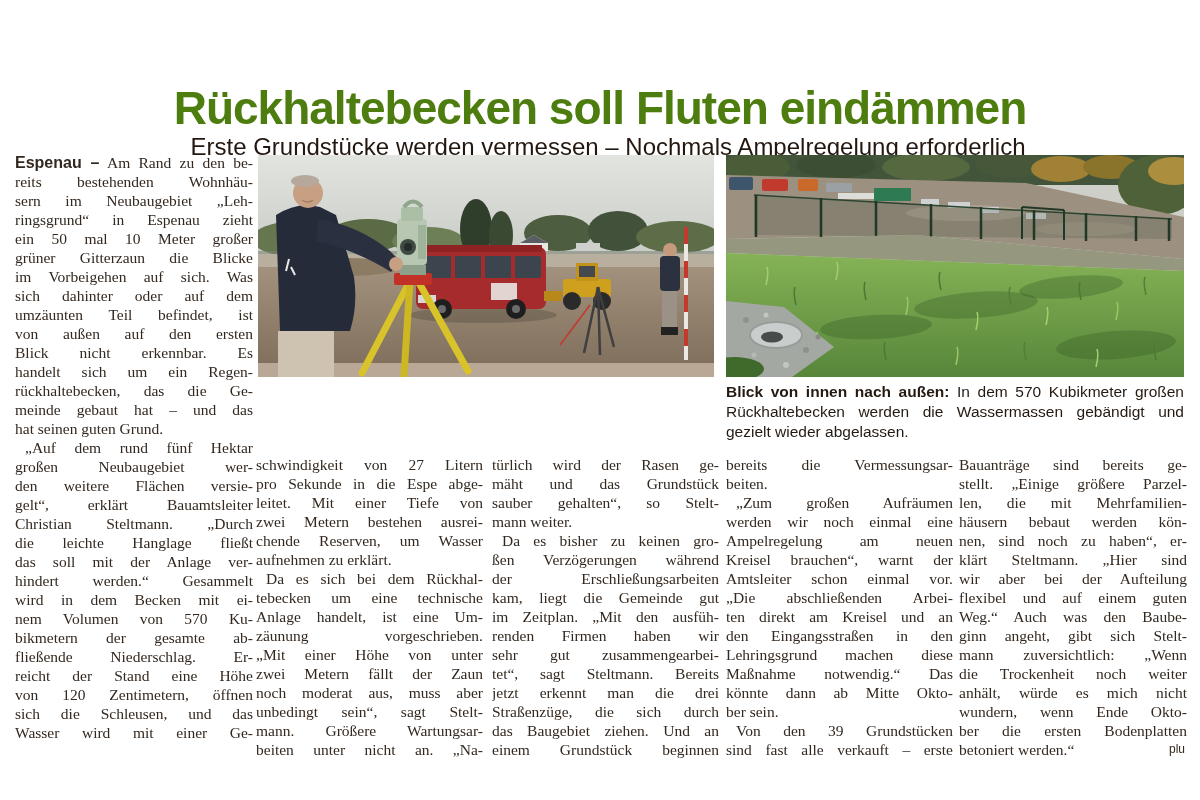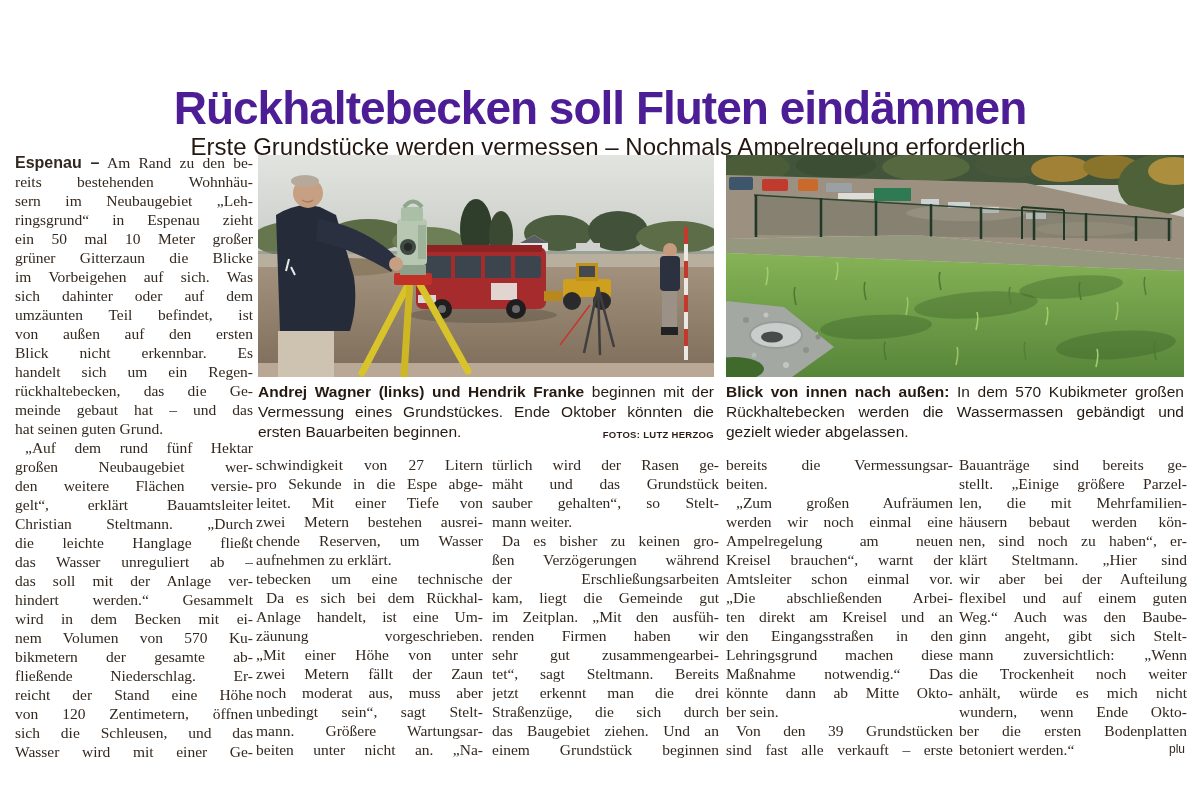--- a/index.html
+++ b/index.html
@@ -1,20 +1,20 @@
 <!DOCTYPE html>
 <html lang="de"><head>
 <meta charset="utf-8">
 <style>
   html,body{margin:0;padding:0;background:#e9e9e9;}
   .page{position:relative;width:1200px;height:800px;background:#ffffff;overflow:hidden;
         font-family:"Liberation Serif",serif;}
   .headline{position:absolute;top:52px;left:0;width:100%;text-align:center;
             font-family:"Liberation Sans",sans-serif;font-weight:700;font-size:46px;line-height:50px;
-            letter-spacing:-1px;color:#4c1d95;}
+            letter-spacing:-1px;color:#4d7c0f;}
   .subheadline{position:absolute;top:113px;left:8px;width:100%;text-align:center;
                font-family:"Liberation Sans",sans-serif;font-weight:400;font-size:24px;line-height:28px;
                color:#231710;}
   .col{position:absolute;top:455px;width:227px;font:15.5px/19px "Liberation Serif",serif;color:#33281f;}
   #col1{left:15px;top:153px;width:238px;}
   #col2{left:256px;}
   #col3{left:492px;}
   #col4{left:726px;}
   #col5{left:959px;width:228px;}
   .line{position:relative;height:19px;overflow:hidden;text-align:justify;text-align-last:justify;}
@@ -57,21 +57,20 @@
       <div class="line">handelt sich um ein Regen-</div>
       <div class="line">rückhaltebecken, das die Ge-</div>
       <div class="line">meinde gebaut hat – und das</div>
       <div class="line end">hat seinen guten Grund.</div>
       <div class="line ind">„Auf dem rund fünf Hektar</div>
       <div class="line">großen Neubaugebiet wer-</div>
       <div class="line">den weitere Flächen versie-</div>
       <div class="line">gelt“, erklärt Bauamtsleiter</div>
       <div class="line">Christian Steltmann. „Durch</div>
       <div class="line">die leichte Hanglage fließt</div>
-      <div class="line">das Wasser unreguliert ab –</div>
       <div class="line">das soll mit der Anlage ver-</div>
       <div class="line">hindert werden.“ Gesammelt</div>
       <div class="line">wird in dem Becken mit ei-</div>
       <div class="line">nem Volumen von 570 Ku-</div>
       <div class="line">bikmetern der gesamte ab-</div>
       <div class="line">fließende Niederschlag. Er-</div>
       <div class="line">reicht der Stand eine Höhe</div>
       <div class="line">von 120 Zentimetern, öffnen</div>
       <div class="line">sich die Schleusen, und das</div>
       <div class="line">Wasser wird mit einer Ge-</div>
@@ -274,37 +273,33 @@
           <circle cx="60" cy="210" r="3" fill="#c2c6c1"></circle>
         <circle cx="92" cy="182" r="2.5" fill="#888c87"></circle>
           <circle cx="28" cy="200" r="2.5" fill="#b6bab5"></circle>
         <ellipse cx="50" cy="180" rx="26" ry="13" fill="#c9cecc" stroke="#989d9a" stroke-width="2"></ellipse>
         <ellipse cx="46" cy="182" rx="11" ry="5.5" fill="#474b4a"></ellipse>
       </g>
       <ellipse cx="8" cy="214" rx="30" ry="12" fill="#3f6a2c"></ellipse>
     </svg>
   </div>
 
-  <div class="caption" id="cap1">
-    <span class="cap-lead">Andrej Wagner (links) und Hendrik Franke</span><span> beginnen mit der Vermessung eines Grundstückes. Ende Oktober könnten die ersten Bauarbeiten beginnen.</span>
-    <span class="credit">FOTOS: LUTZ HERZOG</span>
-  </div>
   <div class="caption" id="cap2">
     <span class="cap-lead">Blick von innen nach außen:</span><span> In dem 570 Kubikmeter großen Rückhaltebecken werden die Wassermassen gebändigt und gezielt wieder abgelassen.</span>
   </div>
 
   <div class="col" id="col2">
       <div class="line">schwindigkeit von 27 Litern</div>
       <div class="line">pro Sekunde in die Espe abge-</div>
       <div class="line">leitet. Mit einer Tiefe von</div>
       <div class="line">zwei Metern bestehen ausrei-</div>
       <div class="line">chende Reserven, um Wasser</div>
       <div class="line end">aufnehmen zu erklärt.</div>
+      <div class="line ind">Da es sich bei dem Rückhal-</div>
       <div class="line">tebecken um eine technische</div>
-      <div class="line ind">Da es sich bei dem Rückhal-</div>
       <div class="line">Anlage handelt, ist eine Um-</div>
       <div class="line">zäunung vorgeschrieben.</div>
       <div class="line">„Mit einer Höhe von unter</div>
       <div class="line">zwei Metern fällt der Zaun</div>
       <div class="line">noch moderat aus, muss aber</div>
       <div class="line">unbedingt sein“, sagt Stelt-</div>
       <div class="line">mann. Größere Wartungsar-</div>
       <div class="line">beiten unter nicht an. „Na-</div>
     </div>
   <div class="col" id="col3">

